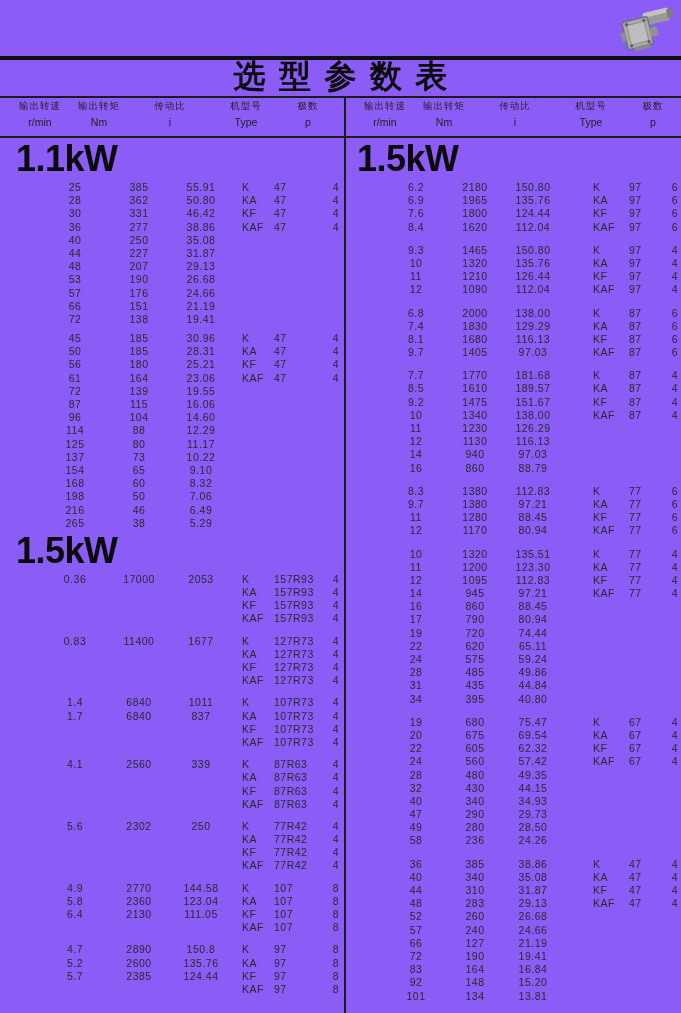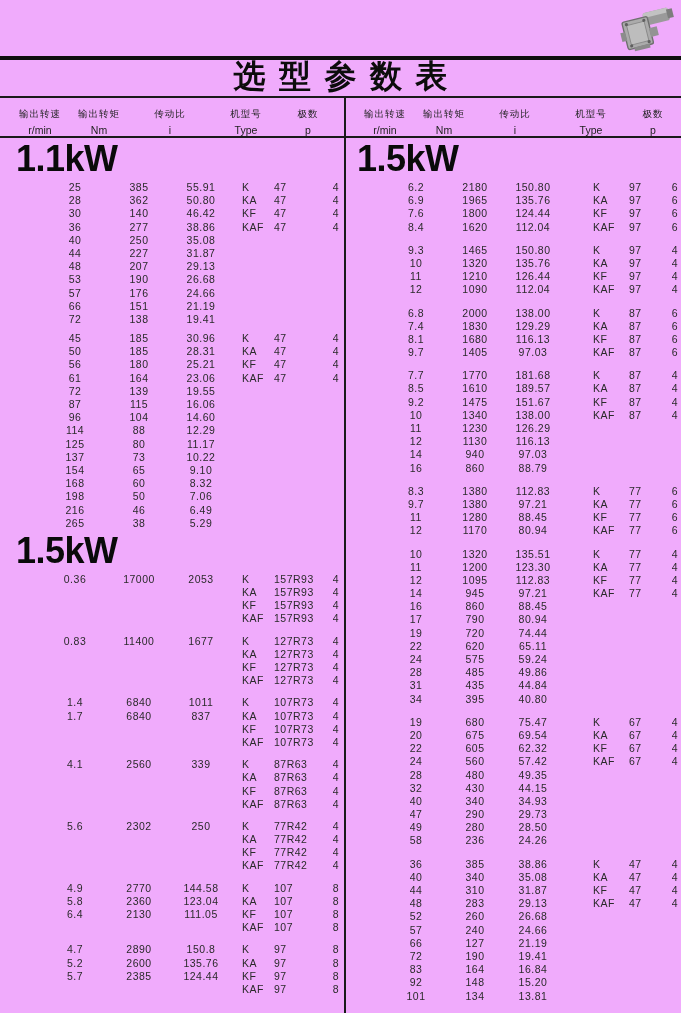--- a/index.html
+++ b/index.html
@@ -1,36 +1,36 @@
 <!DOCTYPE html>
 <html><head>
 <meta charset="utf-8">
 <style>
   html,body{margin:0;padding:0;background:#e8e8e8;}
   .page{
     position:relative;width:681px;height:1013px;margin:0;
-    background:#f0abfc;overflow:hidden;
+    background:#8b5cf6;overflow:hidden;
     font-family:"Liberation Sans","DejaVu Sans",sans-serif;
     color:#262626;
   }
   
   .rule-thick{position:absolute;left:0;top:56px;width:681px;height:4px;background:#0f0f0f;}
   .rule-thin{position:absolute;left:0;width:681px;height:2px;background:#1a1a1a;}
   .rt-above{top:96px;}
   .rt-below{top:136px;}
   .vdivider{position:absolute;left:344px;top:96px;width:2px;height:917px;background:#1a1a1a;}
   
   .page-title{
     position:absolute;left:0;top:57px;width:100%;height:39px;line-height:39px;
     margin:0;text-align:center;font-size:32px;font-weight:bold;color:#0c0c0c;
     letter-spacing:0.42em;text-indent:0.42em;
   }
   
   .headers{position:absolute;left:0;top:99px;width:681px;height:37px;}
-  .header-group{position:absolute;top:8px;width:340px;height:37px;}
+  .header-group{position:absolute;top:0;width:340px;height:37px;}
   .hg-left{left:0;}
   .hg-right{left:345px;}
   .hcell{position:absolute;top:1px;text-align:center;}
   .hc0{left:4px;width:72px;}
   .hc1{left:69px;width:60px;}
   .hc2{left:140px;width:60px;}
   .hc3{left:216px;width:60px;}
   .hc4{left:288px;width:40px;}
   .hlabel{font-size:9.5px;letter-spacing:1px;color:#222;}
   .hunit{font-size:10.5px;margin-top:3px;color:#222;}
@@ -155,21 +155,21 @@
         <div class="row">
           <span class="cell speed">28</span>
           <span class="cell torque">362</span>
           <span class="cell ratio">50.80</span>
           <span class="cell tprefix">KA</span>
           <span class="cell tsize">47</span>
           <span class="cell poles">4</span>
         </div>
         <div class="row">
           <span class="cell speed">30</span>
-          <span class="cell torque">140</span>
+          <span class="cell torque">331</span>
           <span class="cell ratio">46.42</span>
           <span class="cell tprefix">KF</span>
           <span class="cell tsize">47</span>
           <span class="cell poles">4</span>
         </div>
         <div class="row">
           <span class="cell speed">36</span>
           <span class="cell torque">277</span>
           <span class="cell ratio">38.86</span>
           <span class="cell tprefix">KAF</span>

